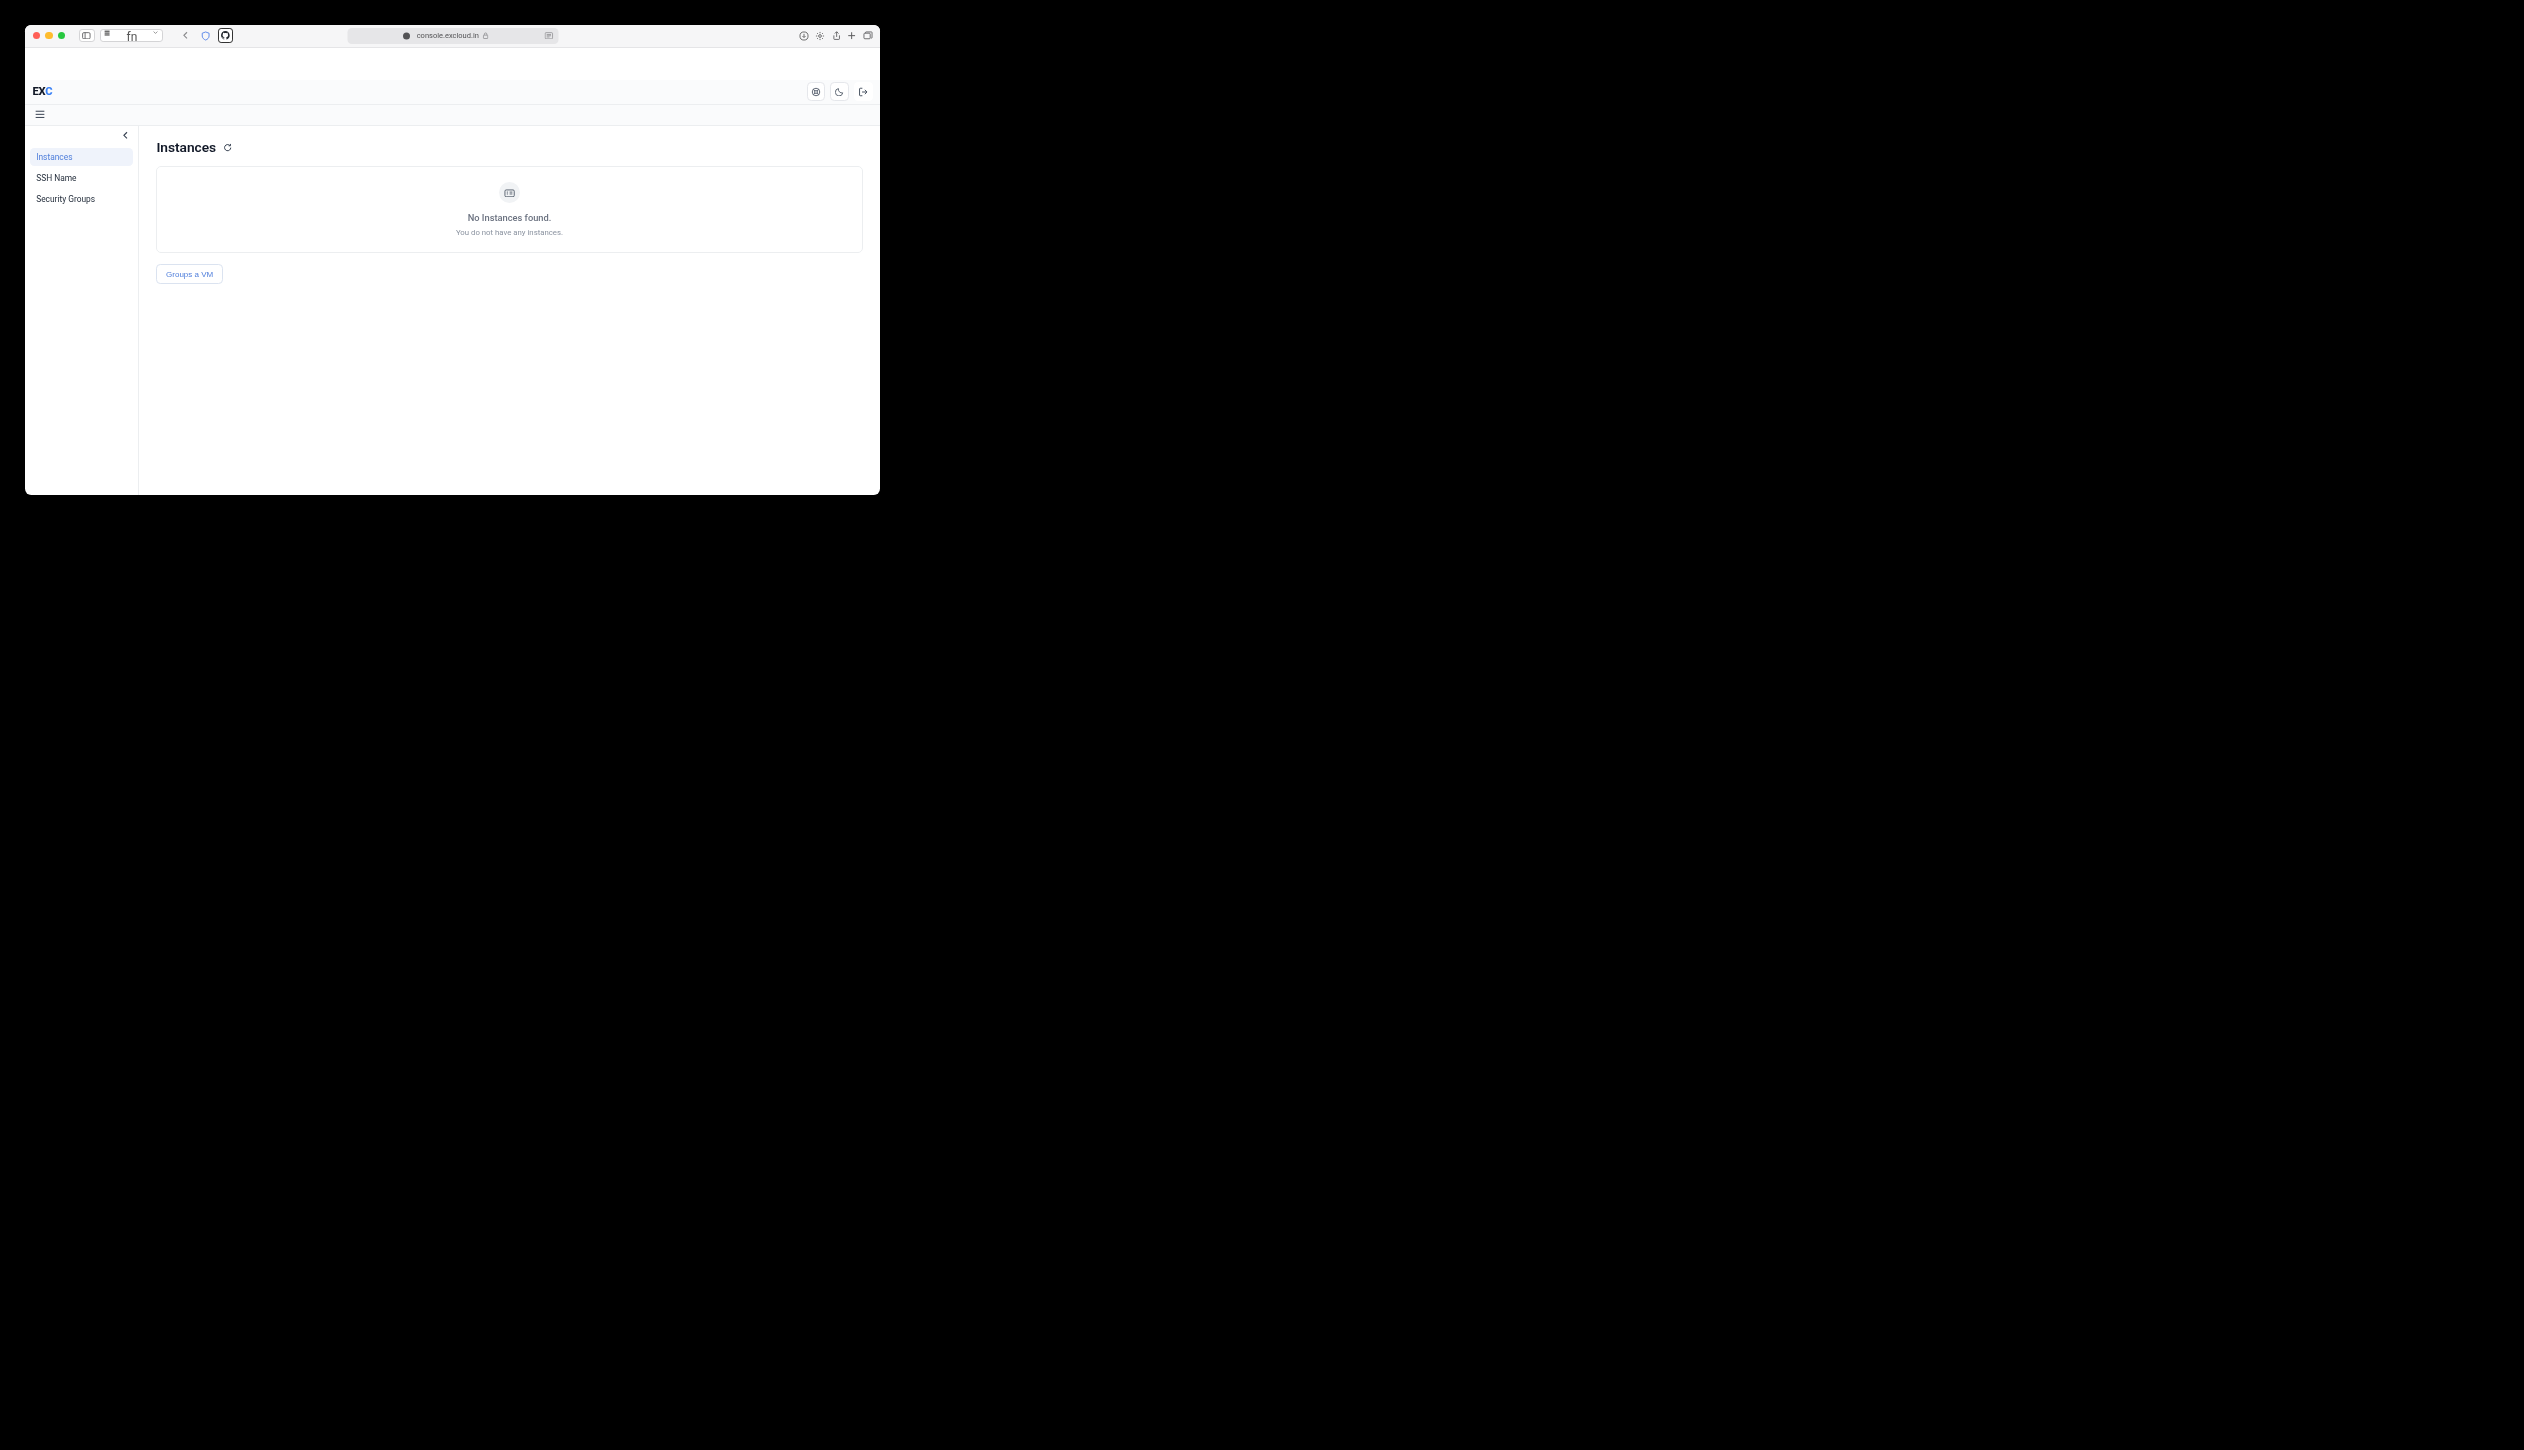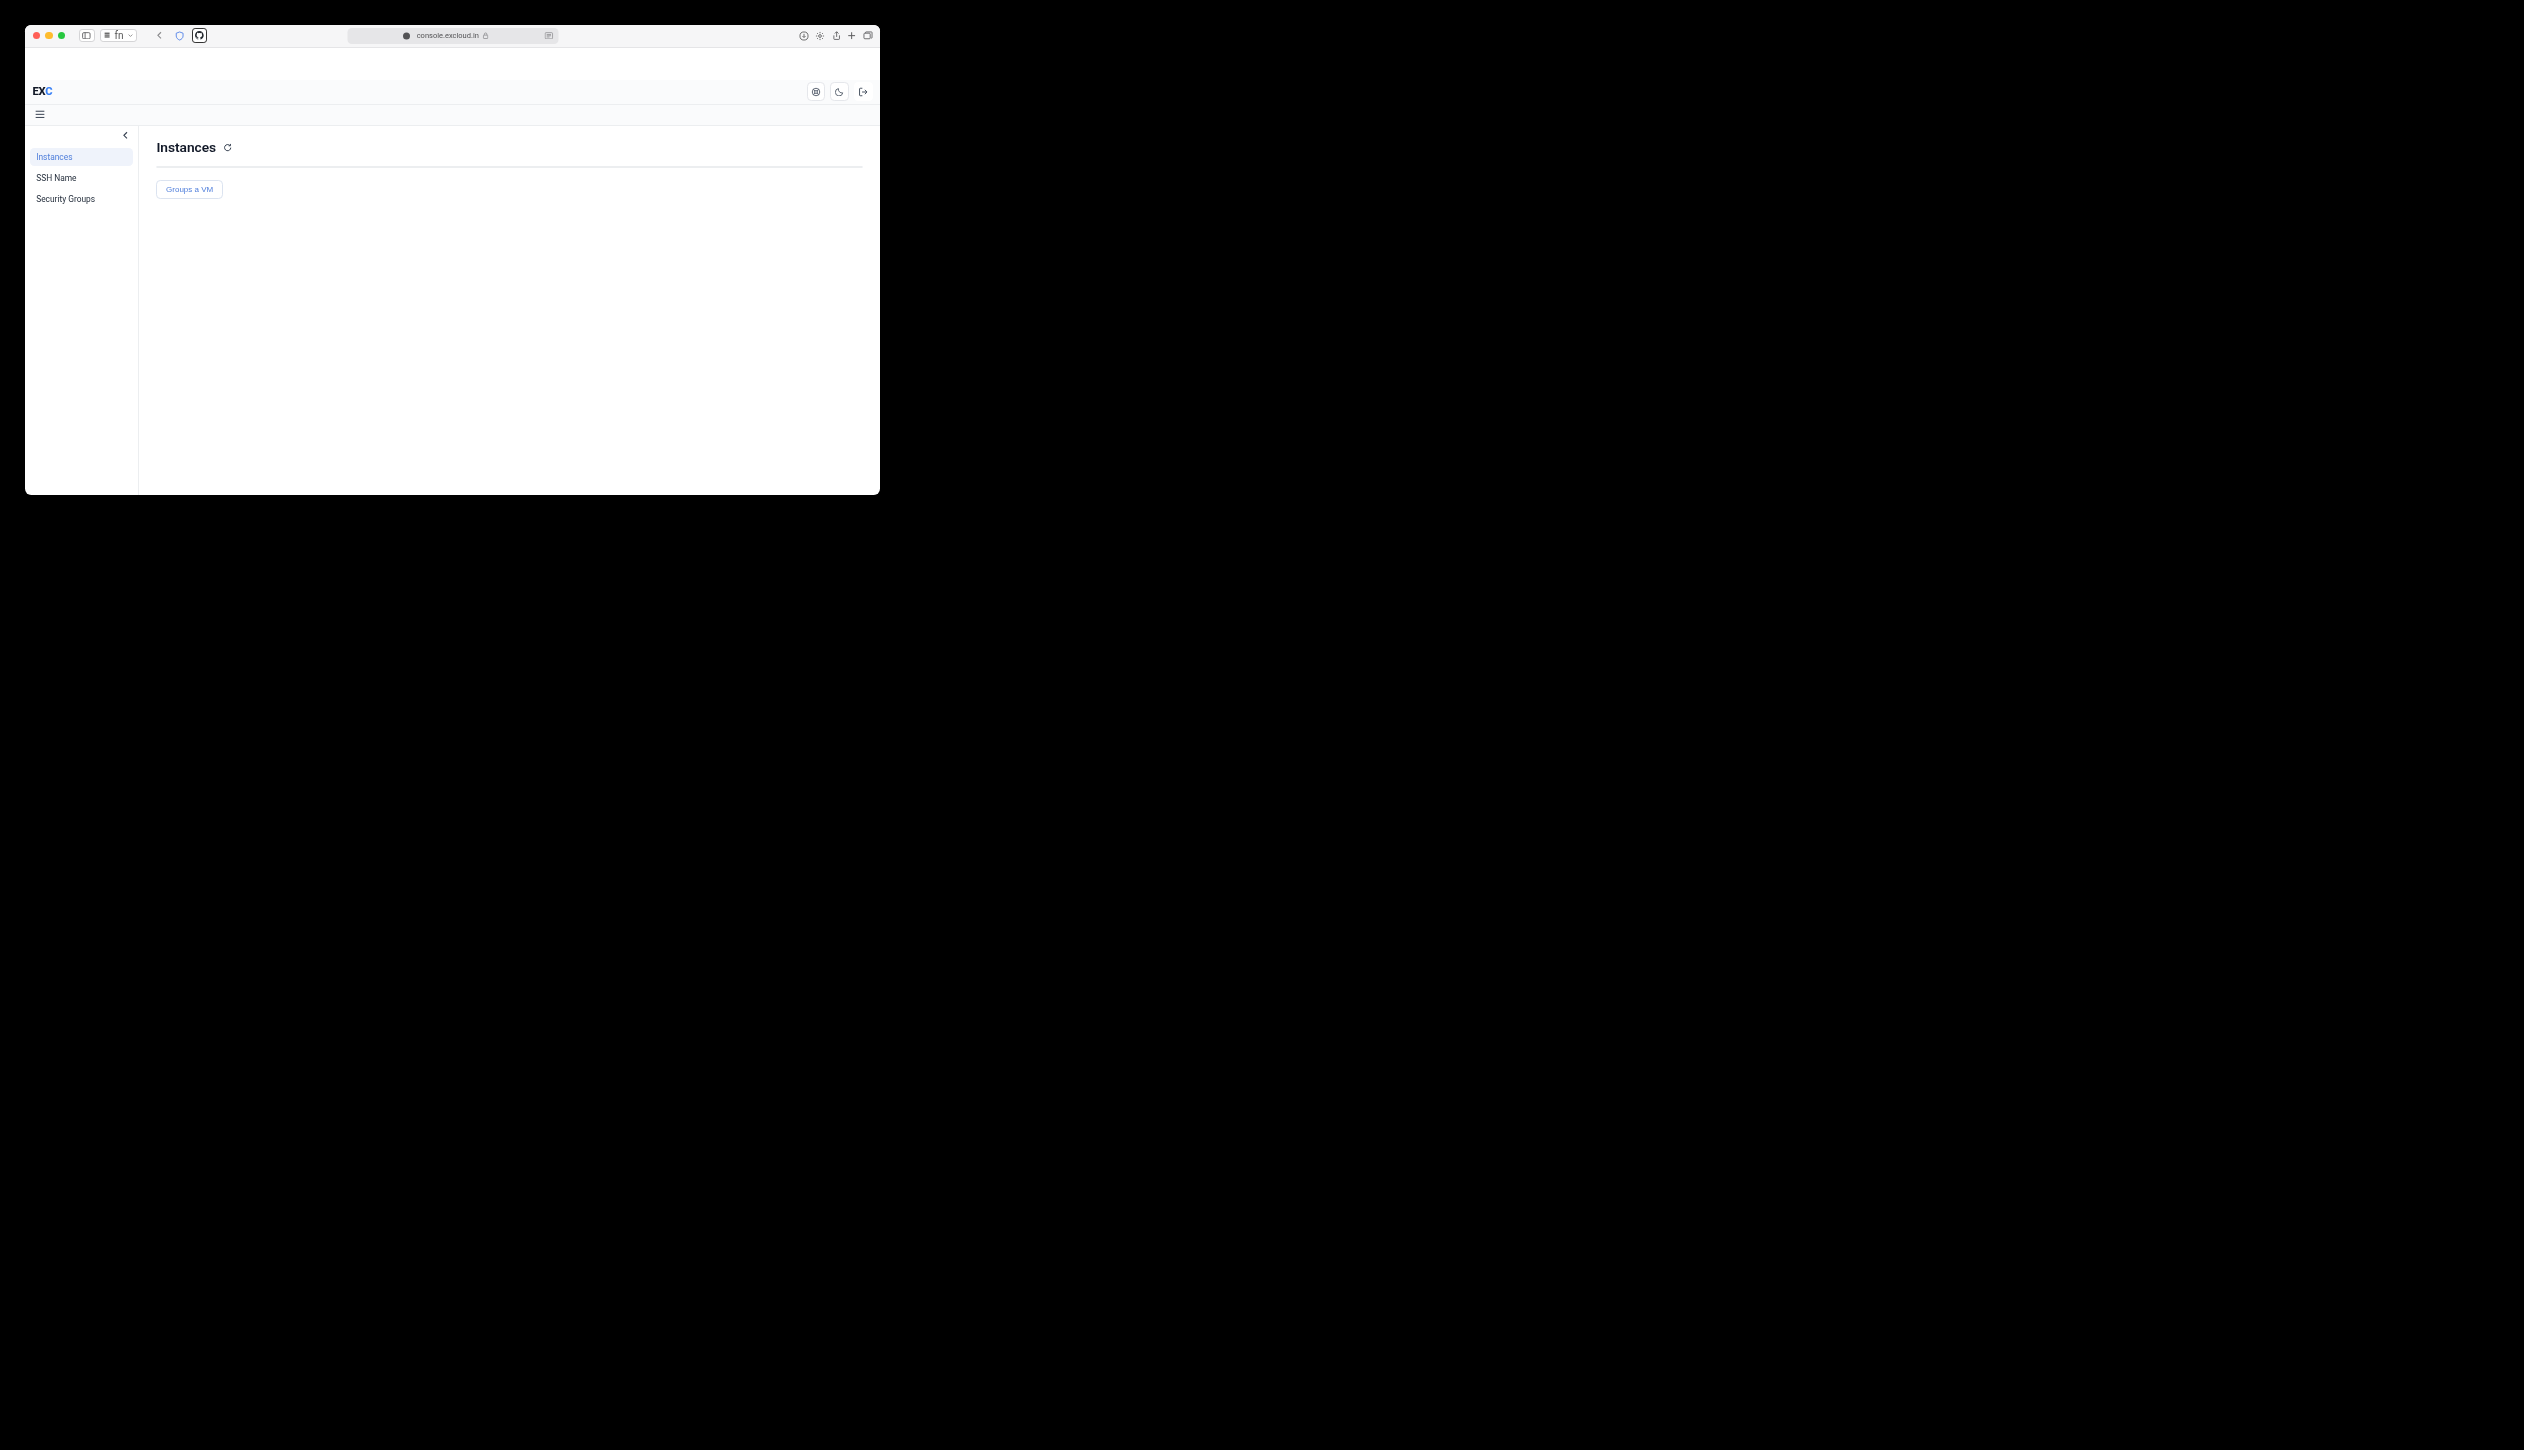--- a/index.html
+++ b/index.html
@@ -42,21 +42,21 @@
       width: 16px; height: 13.7px;
       border: 0.6px solid #d4d4d6;
       border-radius: 3.1px;
       background: #fff;
       display: flex; align-items: center; justify-content: center;
       color: #5b5b5d;
       font-size: 7.5px;
     }
     .chrome-icon-btn { width: 15px; height: 15px; display:flex; align-items:center; justify-content:center; color:#5b5b5d; border-radius:3.1px; }
     .chrome-icon-btn.square { border:0.6px solid #333; background:#fff; }
-    .fn-btn { display:flex; align-items:center; gap:4px; padding:0 3.7px; height:13.7px; border:0.6px solid #d4d4d6; border-radius:3.1px; background:#fff; font-size:10px; color:#555;}
+    .fn-btn { display:flex; gap:16px; padding:0 3.7px; height:13.7px; border:0.6px solid #d4d4d6; border-radius:3.1px; background:#fff; font-size:12px; color:#555;}
     .urlbar {
       position:absolute;
       left:50%; transform:translateX(-50%);
       width: 211px; height: 16px;
       background: #e6e6e8;
       border-radius: 4.3px;
       display:flex; align-items:center; justify-content:center;
       gap:2px;
       font-size:7.5px; color:#535355;
     }
@@ -318,20 +318,33 @@
         <h1 class="page-title">Instances</h1>
         <div class="refresh-btn">
           <svg width="9.3" height="9.3" viewBox="0 0 15 15" fill="none" stroke="#374151" stroke-width="1.6">
               <path d="M12.5 7.5a5 5 0 1 1-1.46-3.54"></path>
               <polyline points="12,1.5 12,4.5 9,4.5"></polyline>
             </svg>
         </div>
       </div>
 
       <div class="table-wrap">
+        <div class="empty">
+          <div class="empty-icon">
+            <svg width="11.2" height="8.7" viewBox="0 0 18 14" fill="none" stroke="#4b5563" stroke-width="1.4">
+                <rect x="1.5" y="1.5" width="15" height="11" rx="2"></rect>
+                <line x1="4.5" y1="5" x2="6.5" y2="5"></line>
+                <line x1="9" y1="5" x2="13.5" y2="5"></line>
+                <line x1="4.5" y1="8" x2="6.5" y2="8"></line>
+                <line x1="9" y1="8" x2="13.5" y2="8"></line>
+              </svg>
+          </div>
+          <div class="empty-title">No Instances found.</div>
+          <div class="empty-sub">You do not have any instances.</div>
+        </div>
       </div>
 
       <button class="launch-btn">
         <span>Groups a VM</span>
       </button>
     </div>
   </div>
 </div>
 
 

